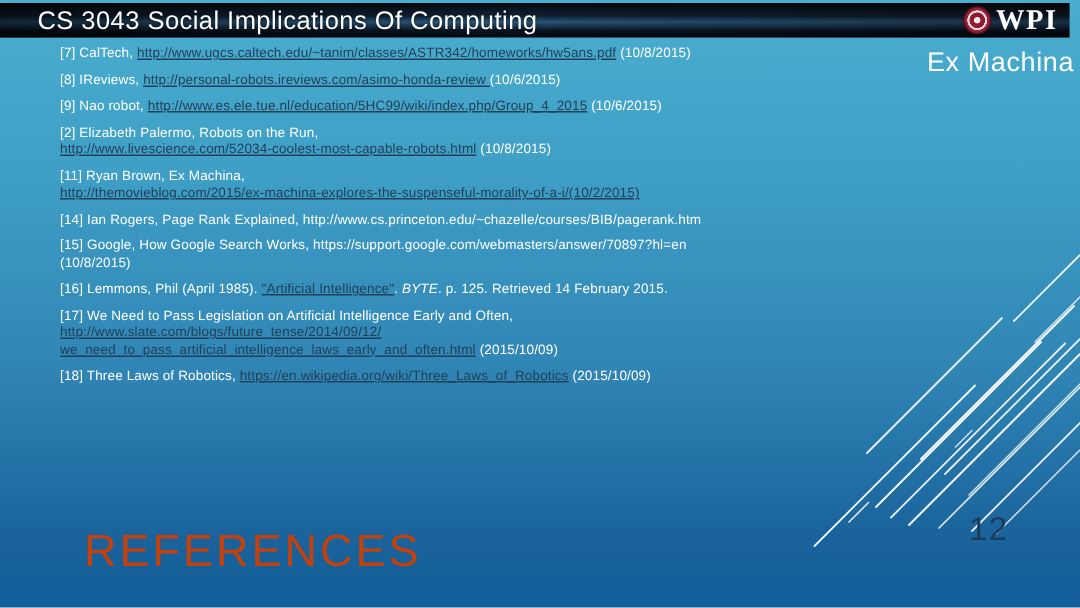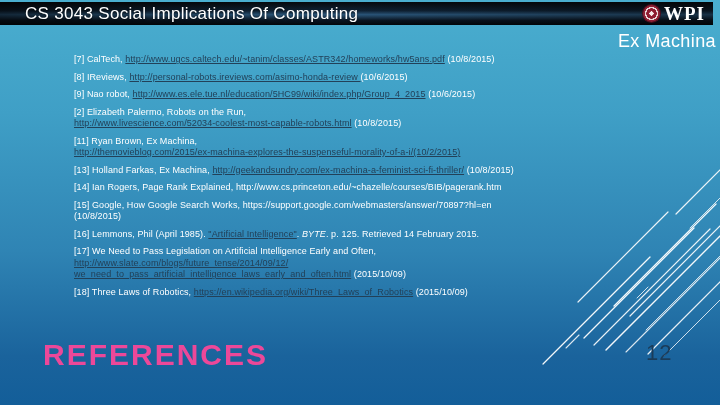--- a/index.html
+++ b/index.html
@@ -34,36 +34,35 @@
     font-family:"Liberation Serif",serif;font-weight:bold;
     color:#fff;font-size:19px;letter-spacing:1px;line-height:23px;
   }
   
   .subtitle{
     position:absolute;top:31px;right:4px;
     color:#fff;font-size:18px;letter-spacing:.4px;
   }
   
   .refs{
-    position:absolute;left:40px;top:54px;width:492px;
+    position:absolute;left:40px;top:30px;width:492px;
     color:#fff;
-    margin-left:34px;
   }
   .refs p.ref{
     margin:0 0 6px 0;font-size:9px;line-height:11.5px;letter-spacing:.1px;
   }
   .refs a.link{
     color:#224159;text-decoration:underline;cursor:pointer;
   }
   .refs .italic{font-style:italic;}
   
   .slide-heading{
     position:absolute;left:40px;top:335px;
-    color:#ec4899;font-size:30px;font-weight:bold;letter-spacing:2px;
-    margin:3px;
+    color:#c2410c;font-size:30px;font-weight:normal;letter-spacing:2px;
+    margin:16px;
   }
   .page-number{
     position:absolute;left:646px;top:340px;
     color:#1b3c59;font-size:22px;letter-spacing:1px;
   }
   
   .streaks{position:absolute;left:0;top:0;width:720px;height:405px;pointer-events:none;}
 </style>
 </head>
 <body>
@@ -97,21 +96,20 @@
 </div>
 
 <div class="subtitle">Ex Machina</div>
 
 <div class="refs">
     <p class="ref"><span>[7] CalTech, </span><a class="link">http://www.ugcs.caltech.edu/~tanim/classes/ASTR342/homeworks/hw5ans.pdf</a><span> (10/8/2015)</span></p>
     <p class="ref"><span>[8] IReviews, </span><a class="link"> http://personal-robots.ireviews.com/asimo-honda-review </a><span> (10/6/2015)</span></p>
     <p class="ref"><span>[9] Nao robot, </span><a class="link">http://www.es.ele.tue.nl/education/5HC99/wiki/index.php/Group_4_2015</a><span> (10/6/2015)</span></p>
     <p class="ref"><span>[2]  Elizabeth Palermo, Robots on the Run,</span><br><a class="link">http://www.livescience.com/52034-coolest-most-capable-robots.html</a><span> (10/8/2015)</span></p>
     <p class="ref"><span>[11] Ryan Brown, Ex Machina,</span><br><a class="link">http://themovieblog.com/2015/ex-machina-explores-the-suspenseful-morality-of-a-i/(10/2/2015)</a></p>
-    <p class="ref"><span>[13] Holland Farkas, Ex Machina, </span><a class="link">http://geekandsundry.com/ex-machina-a-feminist-sci-fi-thriller/</a><span> (10/8/2015)</span></p>
     <p class="ref"><span>[14] Ian Rogers, Page Rank Explained, http://www.cs.princeton.edu/~chazelle/courses/BIB/pagerank.htm</span></p>
     <p class="ref"><span>[15] Google, How Google Search Works,  https://support.google.com/webmasters/answer/70897?hl=en</span><br><span>(10/8/2015)</span></p>
     <p class="ref"><span>[16] Lemmons, Phil (April 1985). </span><a class="link">"Artificial Intelligence"</a><span>. </span><span class="italic">BYTE</span><span>. p. 125. Retrieved 14 February 2015.</span></p>
     <p class="ref"><span>[17] We Need to Pass Legislation on Artificial Intelligence Early and Often,</span><br><a class="link">http://www.slate.com/blogs/future_tense/2014/09/12/</a><br><a class="link">we_need_to_pass_artificial_intelligence_laws_early_and_often.html</a><span> (2015/10/09)</span></p>
     <p class="ref"><span>[18] Three Laws of Robotics, </span><a class="link">https://en.wikipedia.org/wiki/Three_Laws_of_Robotics</a><span> (2015/10/09)</span></p>
   </div>
 
 <h1 class="slide-heading">REFERENCES</h1>
 <div class="page-number">12</div>
 

